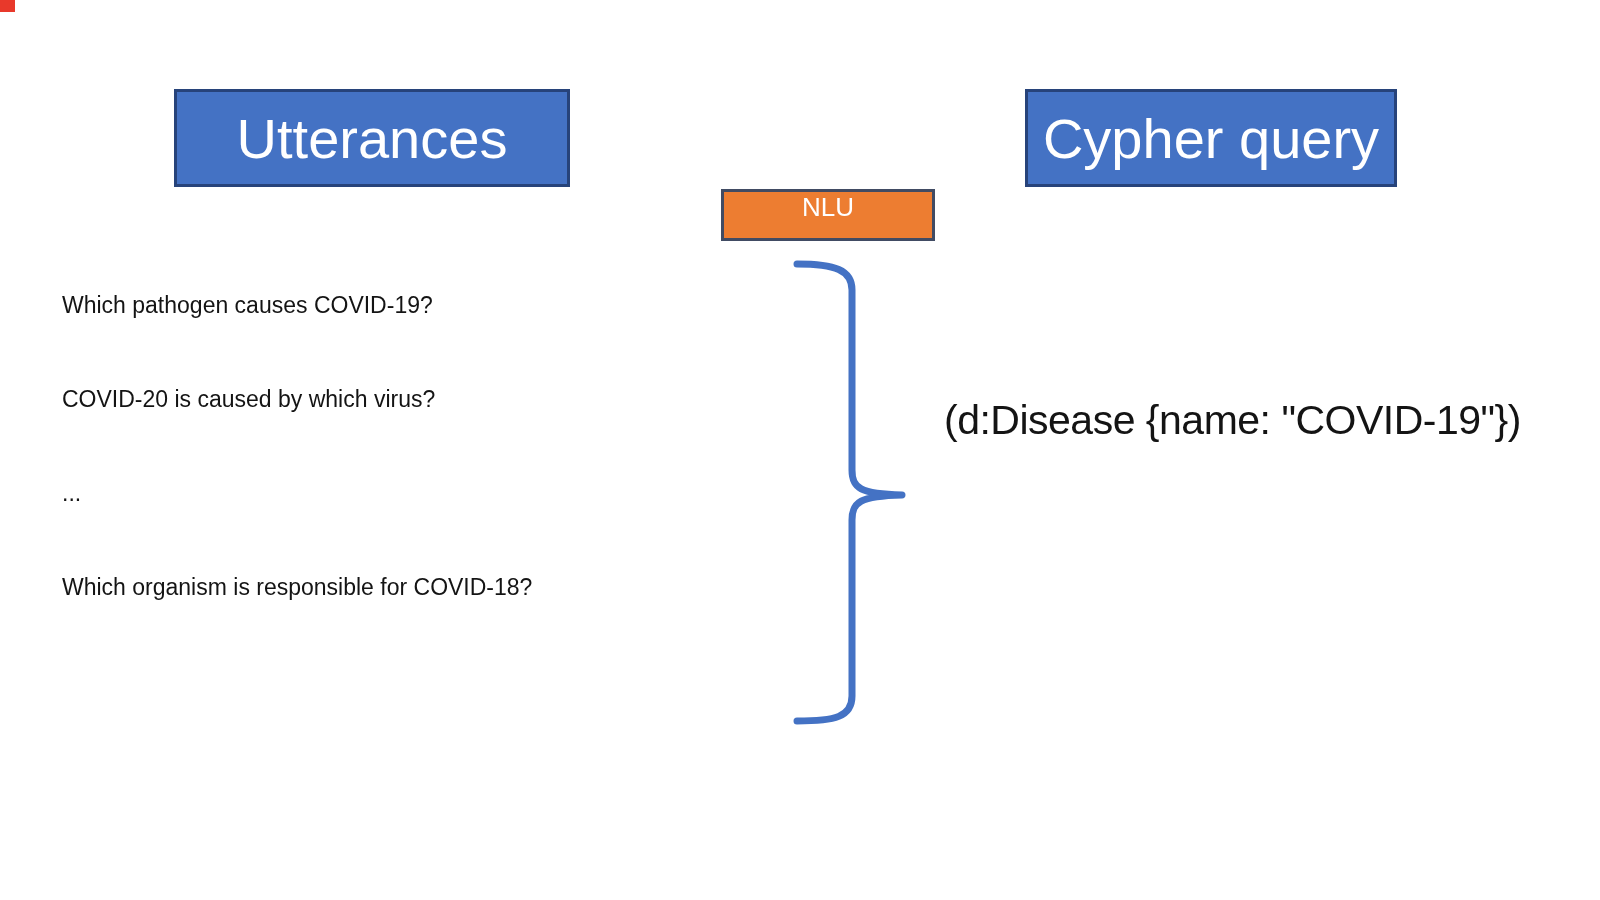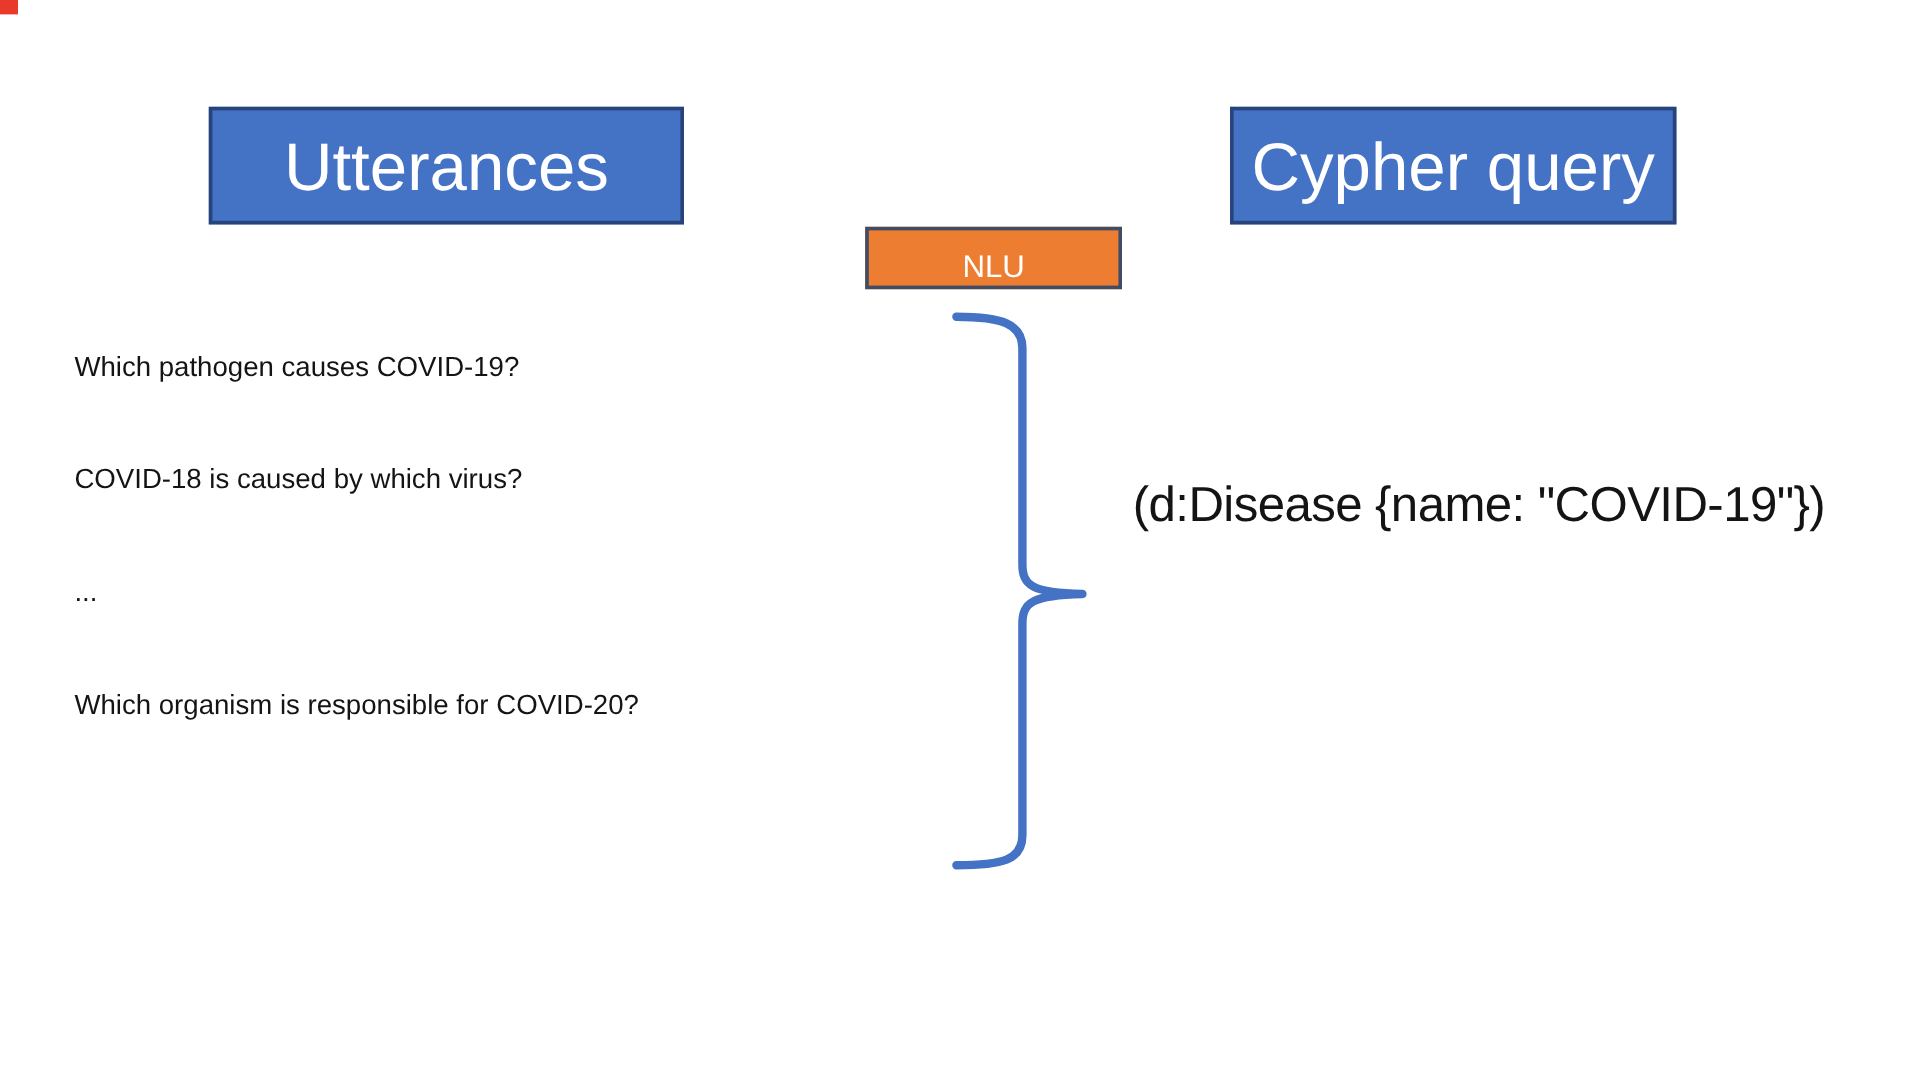--- a/index.html
+++ b/index.html
@@ -53,21 +53,21 @@
     position: absolute;
     box-sizing: border-box;
     left: 721px;
     top: 189px;
     width: 214px;
     height: 52px;
     background: var(--accent-orange, #ed7d31);
     border: 3px solid var(--orange-border, #414b63);
     color: var(--box-text-white, #ffffff);
     display: flex;
-    align-items: flex-end;
+    align-items: flex-start;
     justify-content: center;
     font-size: 26px;
   }
   .utterance-list {
     position: absolute;
     left: 62px;
     top: 258px;
     color: var(--text-black, #141414);
     font-size: 23px;
     white-space: nowrap;
@@ -115,23 +115,23 @@
   <div class="header-box box-cypher">
     <span>Cypher query</span>
   </div>
 
   <div class="box-nlu">
     <span>NLU</span>
   </div>
 
   <div class="utterance-list">
     <div class="utterance-line">Which pathogen causes COVID-19?</div>
-    <div class="utterance-line">COVID-18 is caused by which virus?</div>
+    <div class="utterance-line">COVID-20 is caused by which virus?</div>
     <div class="utterance-line">...</div>
-    <div class="utterance-line">Which organism is responsible for COVID-20?</div>
+    <div class="utterance-line">Which organism is responsible for COVID-18?</div>
   </div>
 
   <svg class="brace-svg" viewBox="0 0 130 475" aria-hidden="true">
     <path class="brace-path" d="M 17 9
          C 55 9, 72 15, 72 35
          L 72 215
          C 72 233, 80 239, 122 240
          C 80 241, 72 247, 72 265
          L 72 441
          C 72 462, 55 466, 17 466"></path>

